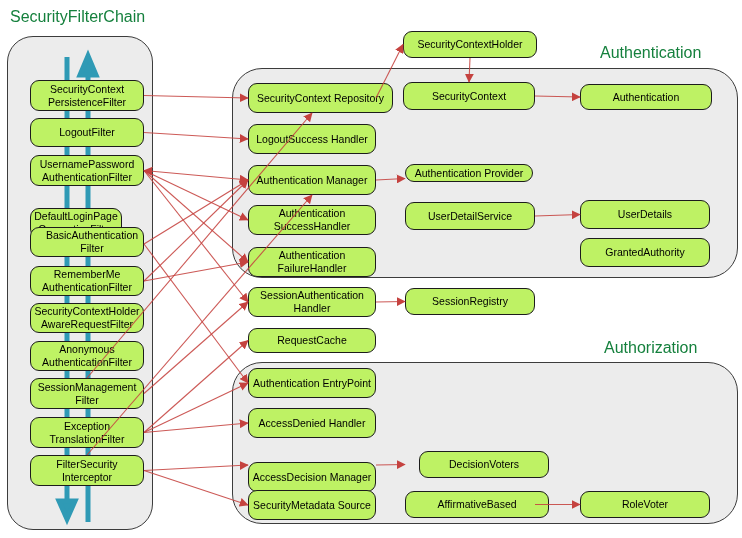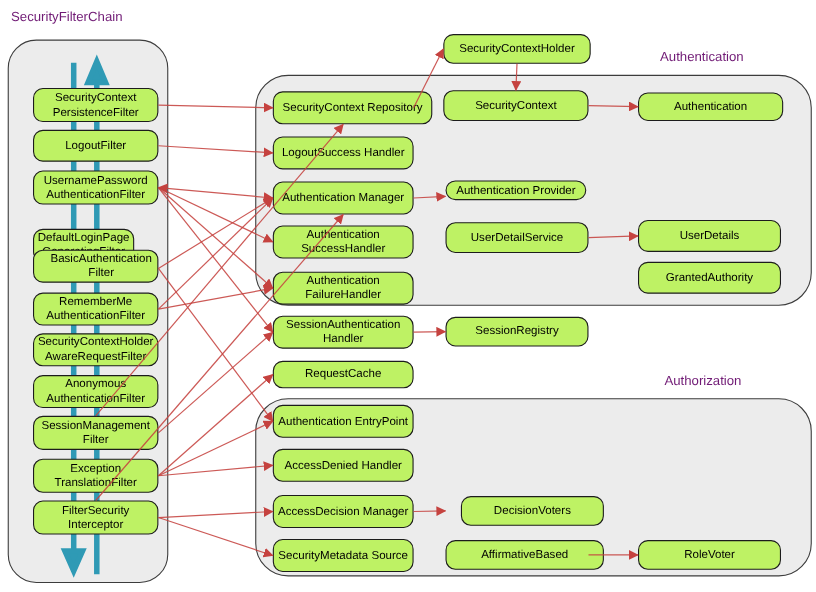--- a/index.html
+++ b/index.html
@@ -10,22 +10,22 @@
     position:absolute;
     background:#ececec;
     border:1px solid #3c3c3c;
     border-radius:30px;
     box-sizing:border-box;
   }
   #chain-container{border-radius:26px;}
 
   .diagram-title{
     position:absolute;
-    font-size:12px;
-    color:#701a75;
+    font-size:16px;
+    color:#15803d;
     white-space:nowrap;
   }
 
   .node{
     position:absolute;
     background:#bef264;
     border:1.2px solid #1c1c1c;
     border-radius:9px;
     box-sizing:border-box;
     display:flex;
@@ -156,21 +156,21 @@
       </div>
       <div class="node" style="left: 248px; top: 328px; width: 128px; height: 25px;">
         <span>RequestCache</span>
       </div>
       <div class="node" style="left: 248px; top: 368px; width: 128px; height: 30px;">
         <span>Authentication EntryPoint</span>
       </div>
       <div class="node" style="left: 248px; top: 408px; width: 128px; height: 30px;">
         <span>AccessDenied Handler</span>
       </div>
-      <div class="node" style="left: 248px; top: 450px; width: 128px; height: 30px;">
+      <div class="node" style="left: 248px; top: 462px; width: 128px; height: 30px;">
         <span>AccessDecision Manager</span>
       </div>
       <div class="node" style="left: 248px; top: 490px; width: 128px; height: 30px;">
         <span>SecurityMetadata Source</span>
       </div>
       <div class="node" style="left: 419px; top: 451px; width: 130px; height: 27px;">
         <span>DecisionVoters</span>
       </div>
       <div class="node" style="left: 405px; top: 491px; width: 144px; height: 27px;">
         <span>AffirmativeBased</span>

